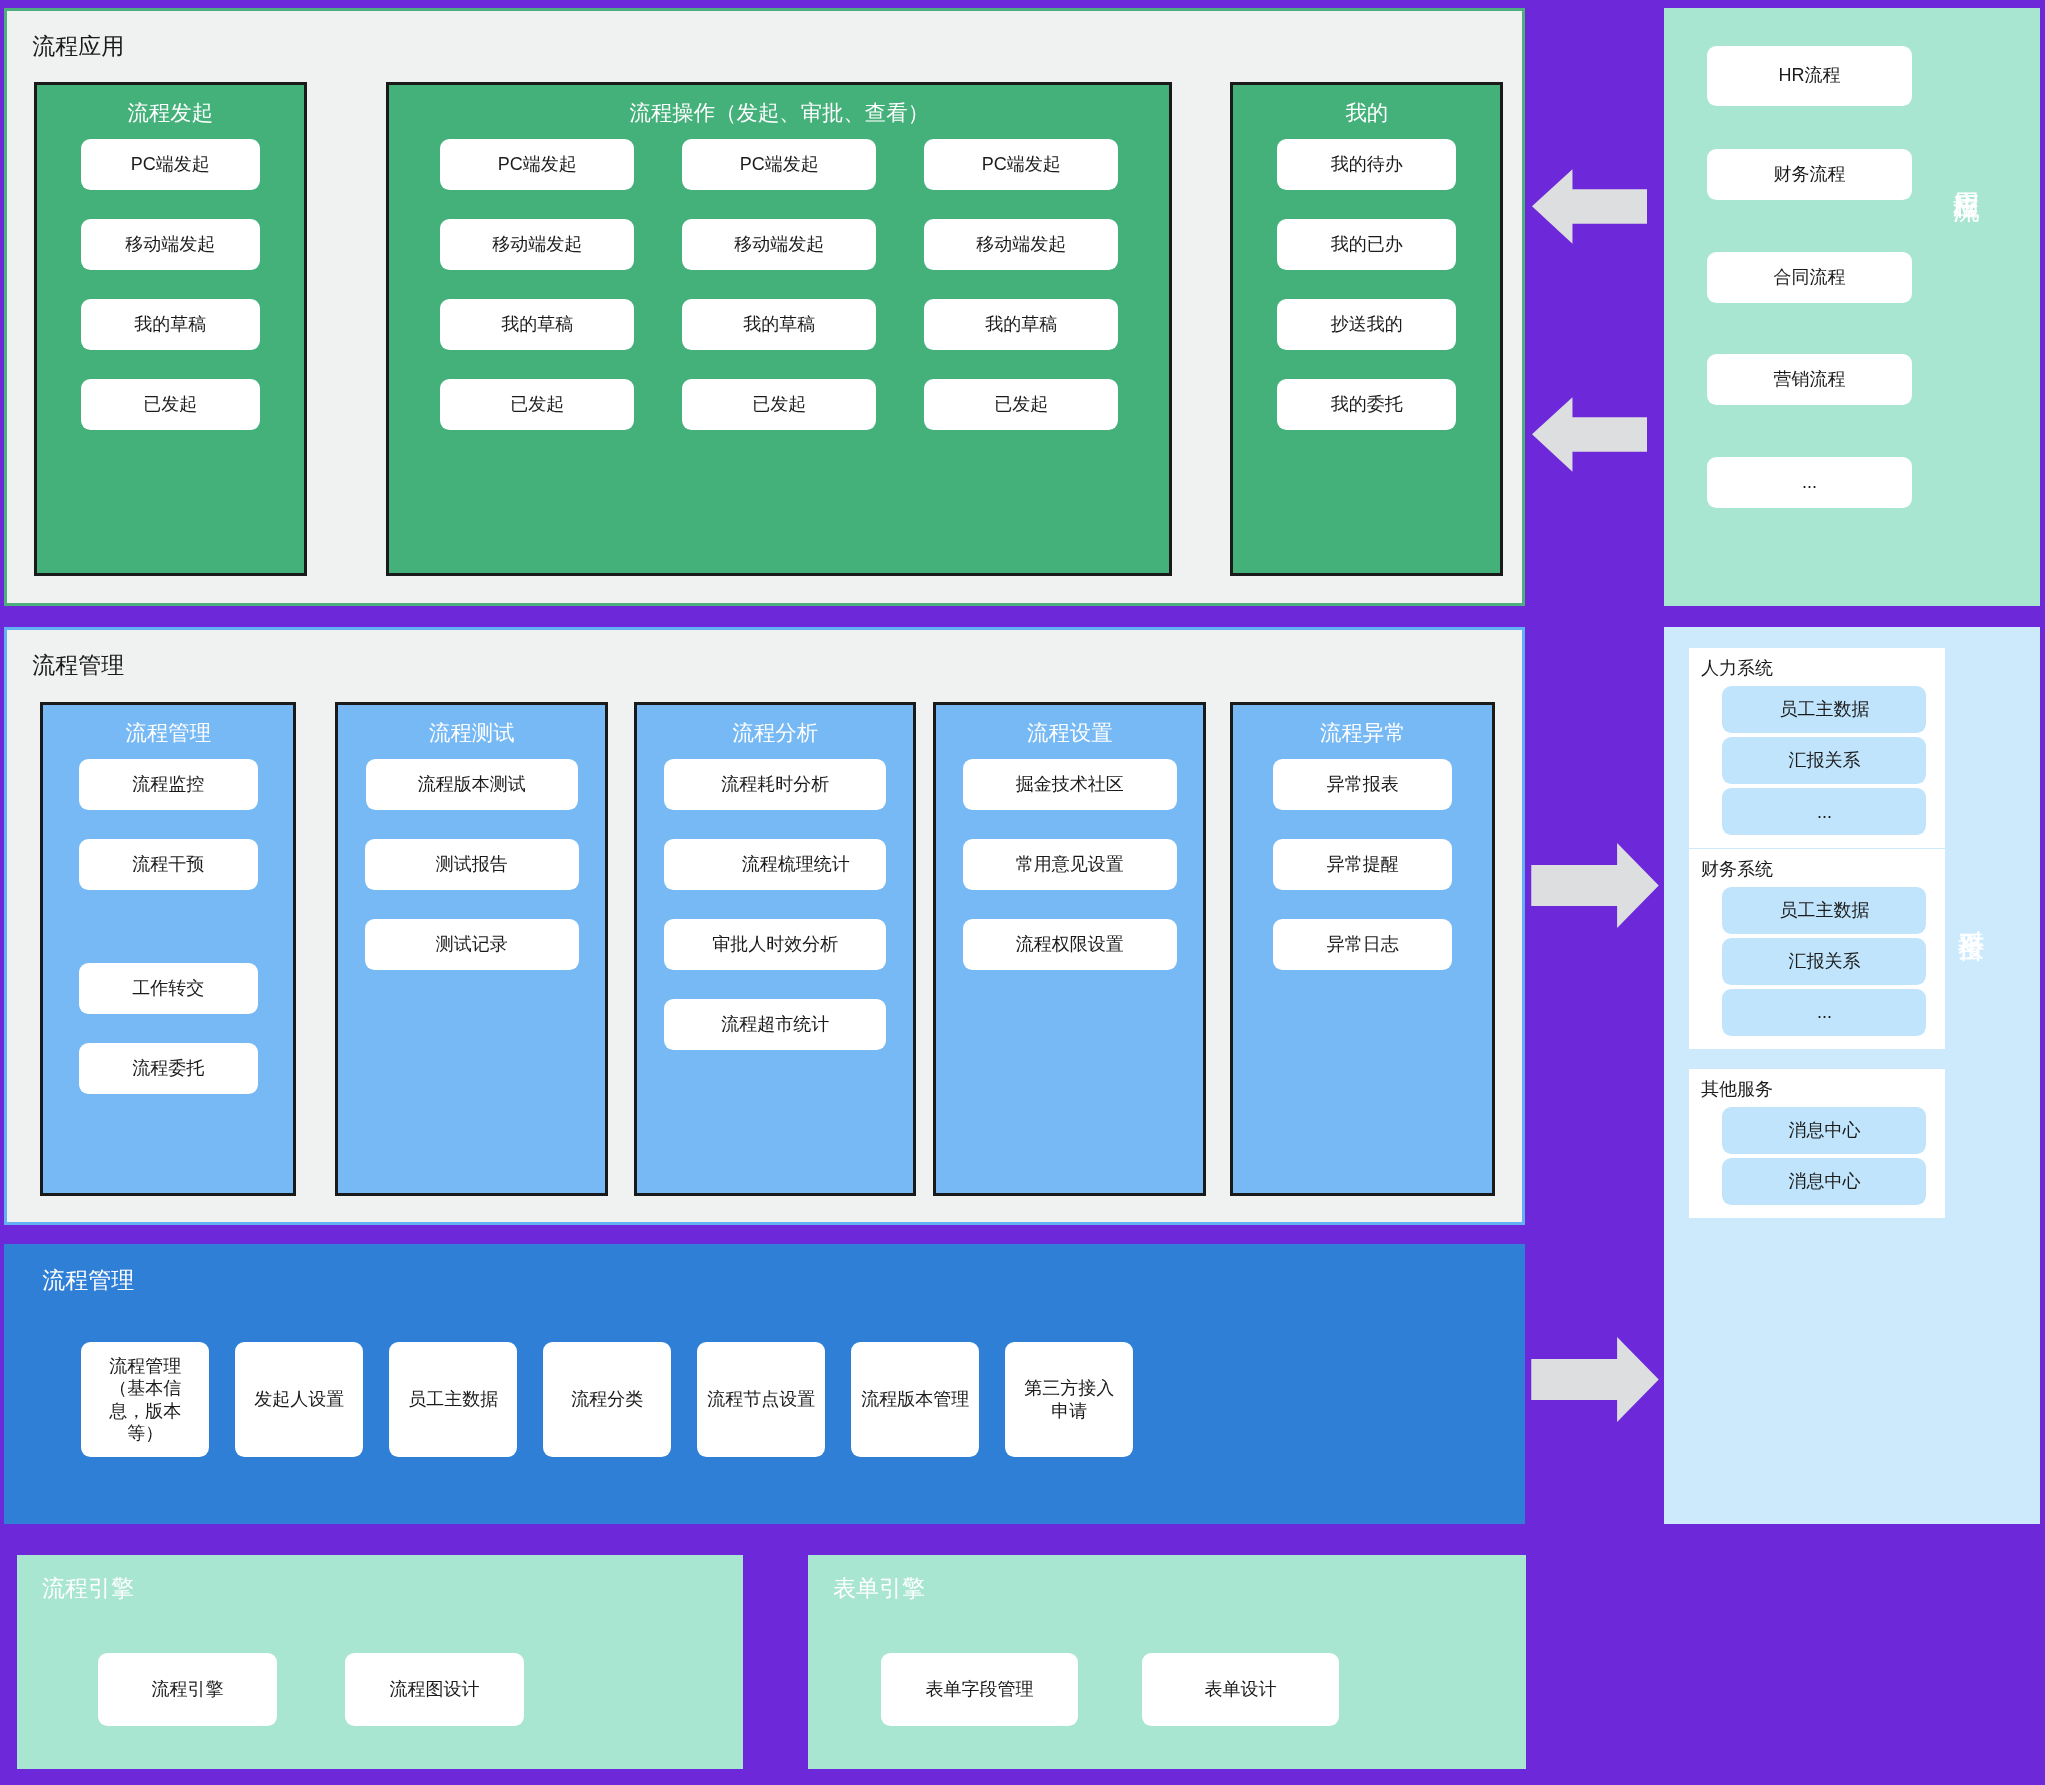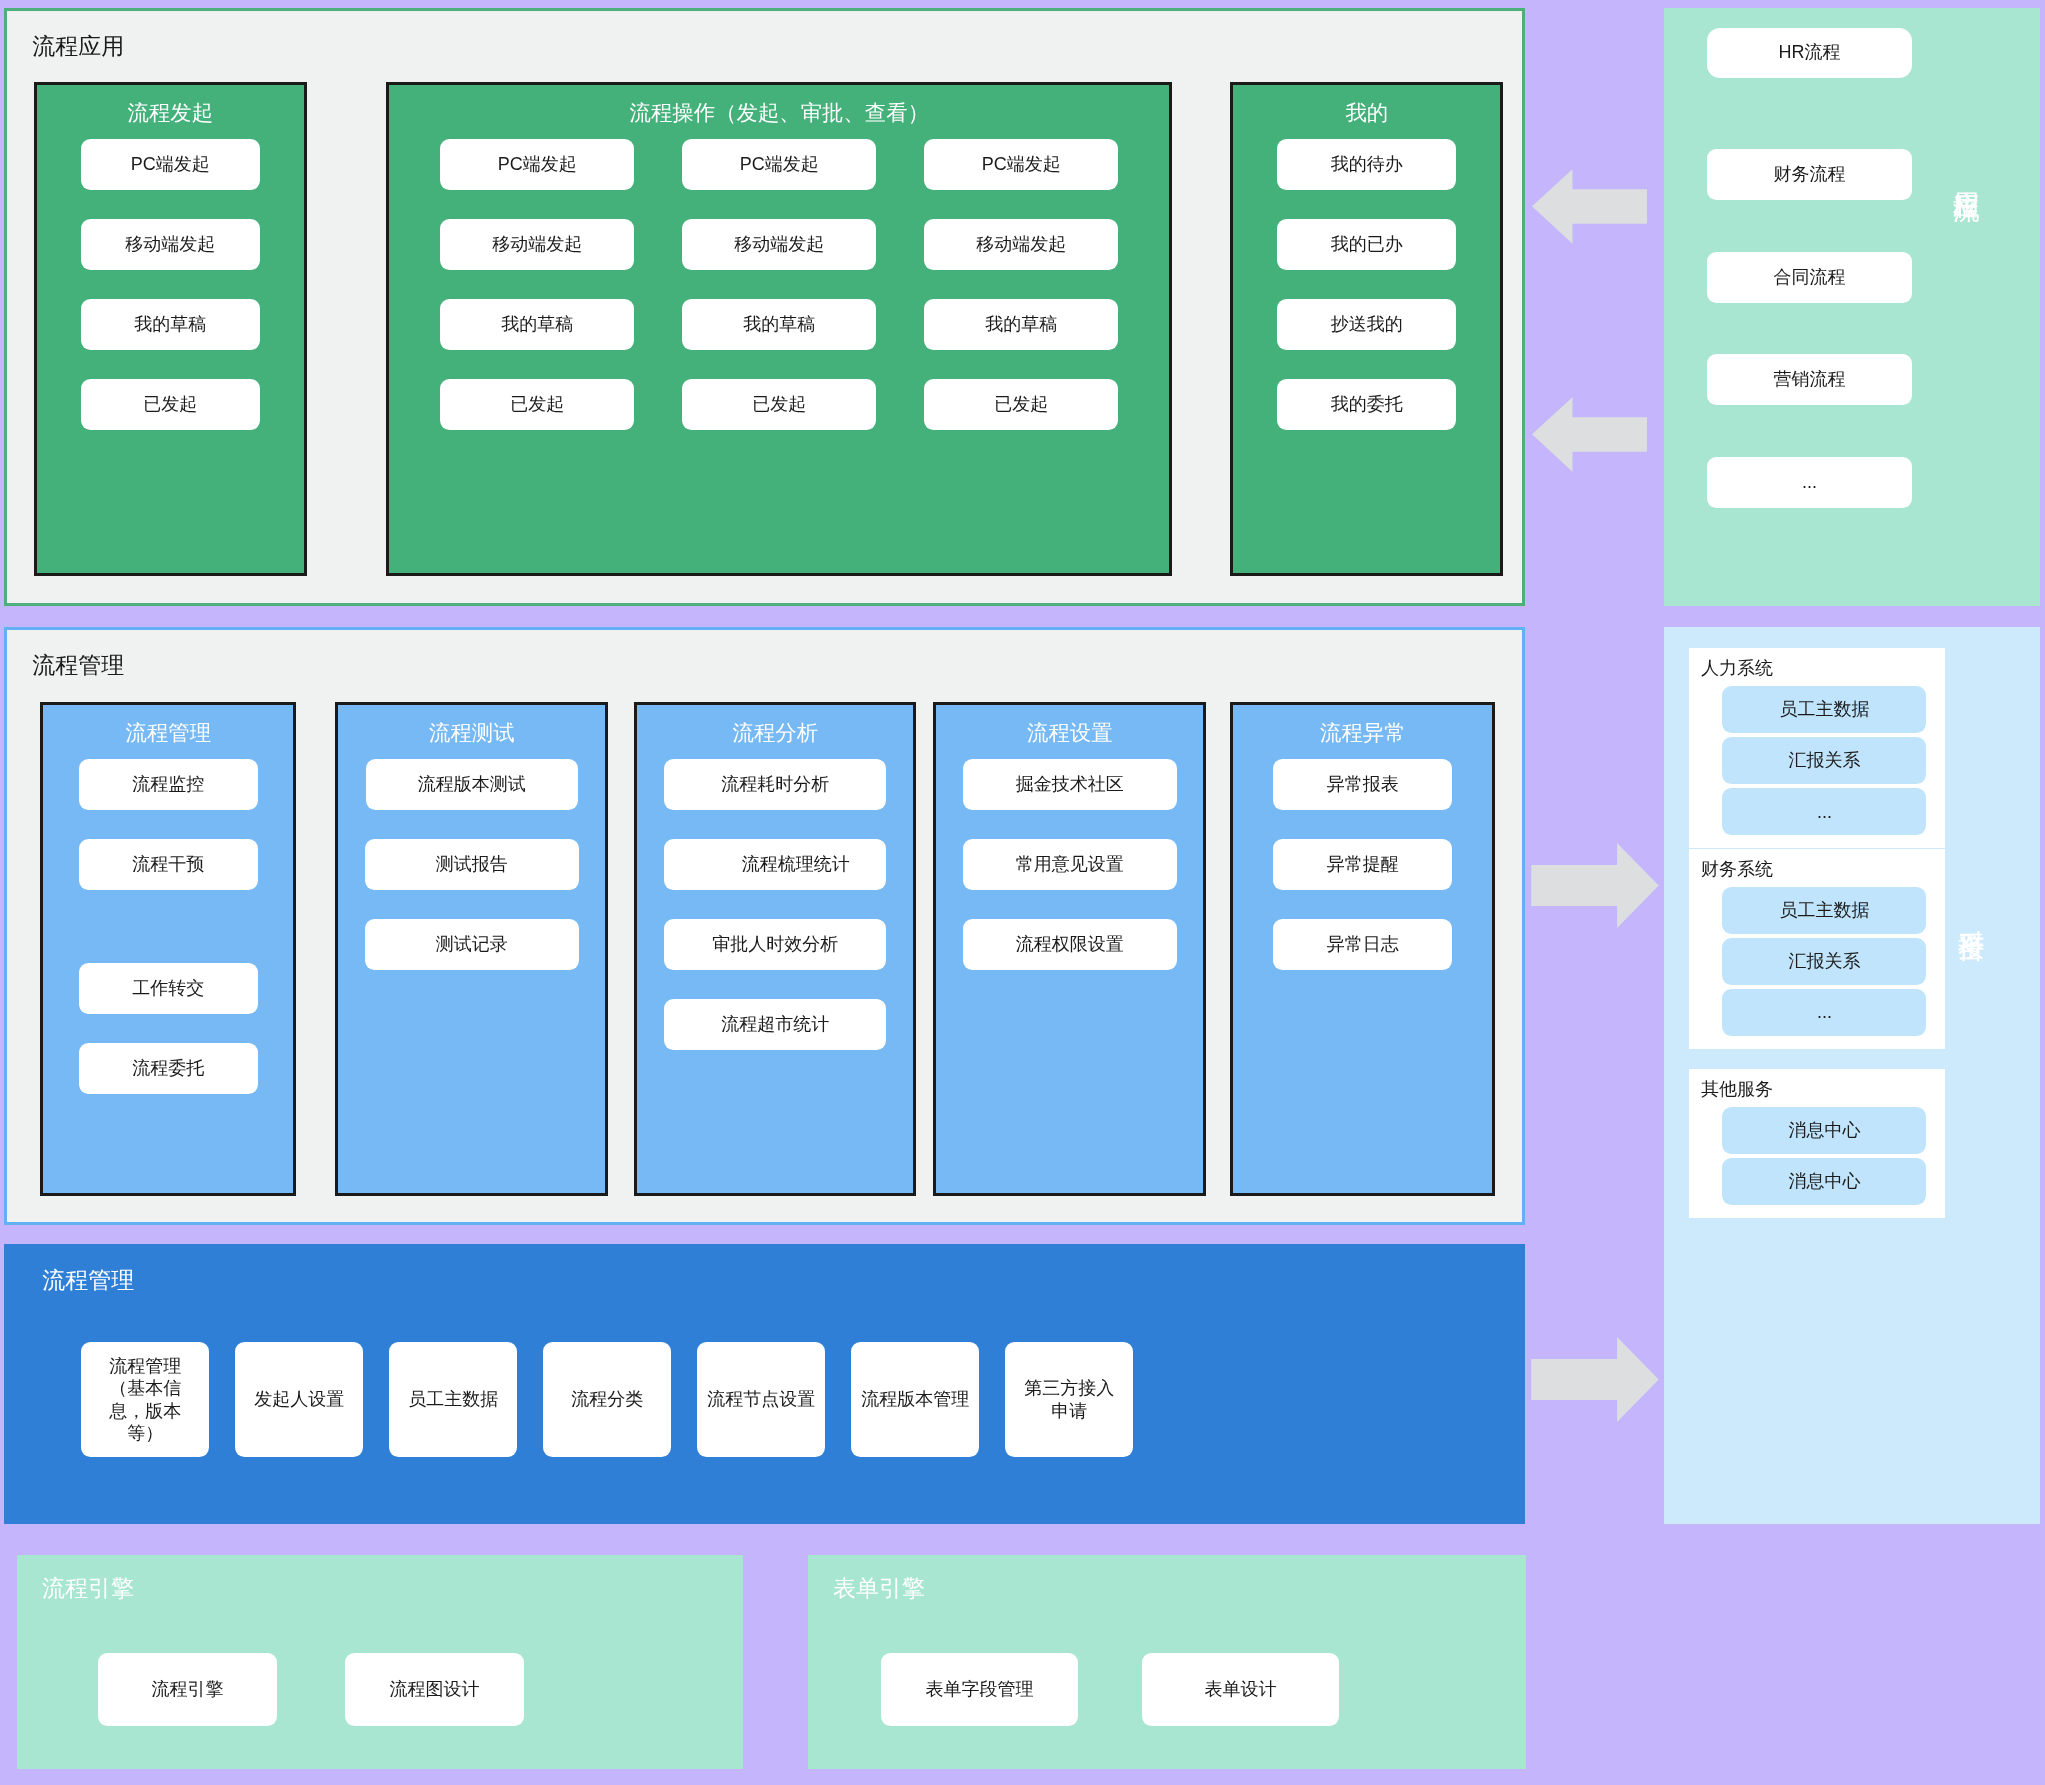--- a/index.html
+++ b/index.html
@@ -2,21 +2,21 @@
 <html style="font-size:6.8px"><head>
 <meta charset="utf-8">
 <style>
   * { box-sizing: border-box; margin: 0; padding: 0; }
   html, body {
     width: 2046px; height: 1786px;
     background: #f0f1f1;
     font-family: "Liberation Sans", "DejaVu Sans", sans-serif;
     overflow: hidden;
   }
-  .canvas { position: relative; width: 2046px; height: 1786px; background: #c4b5fd; }
+  .canvas { position: relative; width: 2046px; height: 1786px; background: #6d28d9; }
 
   
   .panel { position: absolute; }
   .panel-title {
     position: absolute;
     font-size: 23px;
     font-weight: 400;
     line-height: 1;
     white-space: nowrap;
   }
@@ -146,21 +146,21 @@
       <polygon points="0,87 95,0 95,47 270,47 270,128 95,128 95,175" fill="#dcdee0"></polygon>
     </svg>
   </div>
   <div class="arrow" style="left:1532px; top:397px; width:115px; height:75px;">
     <svg width="115" height="75" viewBox="0 0 270 175">
       <polygon points="0,87 95,0 95,47 270,47 270,128 95,128 95,175" fill="#dcdee0"></polygon>
     </svg>
   </div>
 
   <div class="panel band-mint" style="left:1664px; top:7.7px; width:376px; height:598px;">
-    <div class="pill" style="position:absolute;left:43px;top:20px;width:205px;height:50px;border-radius:13px;">HR流程</div>
+    <div class="pill" style="position:absolute;left:43px;top:38px;width:205px;height:60px;">HR流程</div>
     <div class="pill" style="position:absolute;left:43px;top:141px;width:205px;height:51px;">财务流程</div>
     <div class="pill" style="position:absolute;left:43px;top:244px;width:205px;height:51px;">合同流程</div>
     <div class="pill" style="position:absolute;left:43px;top:346px;width:205px;height:51px;">营销流程</div>
     <div class="pill" style="position:absolute;left:43px;top:449px;width:205px;height:51px;">...</div>
     <div class="rail-label" style="left:286px; top:162px;">应用流程</div>
   </div>
 
   <div class="panel outline-blue" style="left:4.3px; top:627px; width:1521px; height:598px;">
     <div class="panel-title" style="left:25px; top:24px; color:#1b1b1b;">流程管理</div>
 

